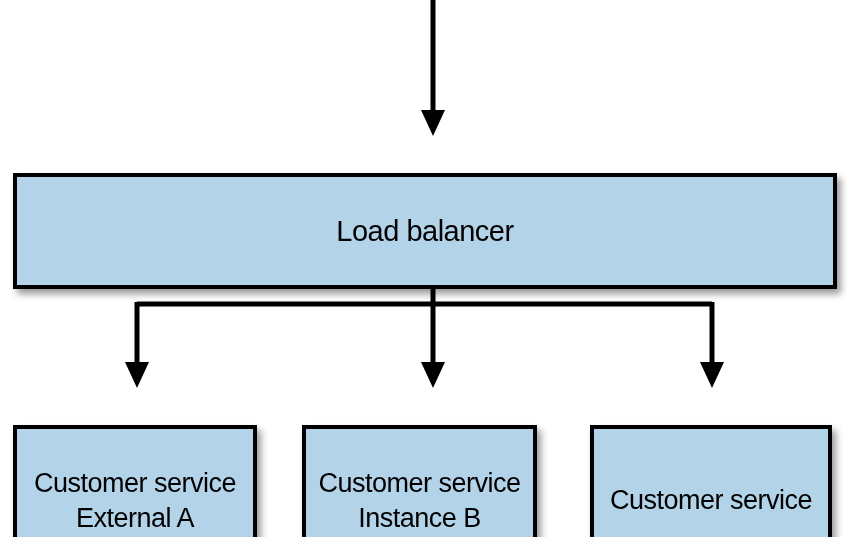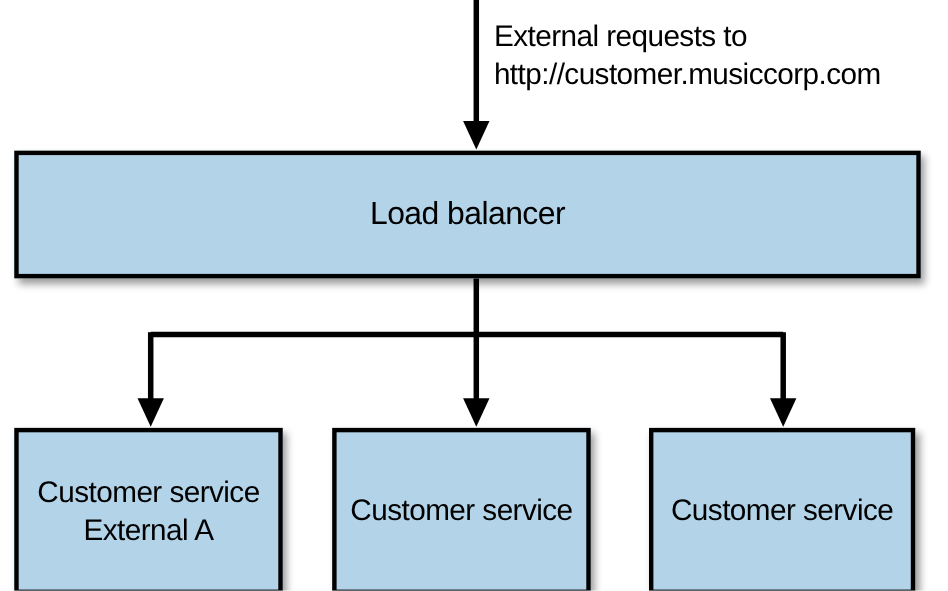--- a/index.html
+++ b/index.html
@@ -23,20 +23,21 @@
     box-sizing: border-box;
     background: #b2d3e8;
     border: 4px solid #000000;
     box-shadow: 4px 5px 7px rgba(0, 0, 0, 0.40);
     display: flex;
     flex-direction: column;
     align-items: center;
     justify-content: center;
     text-align: center;
     letter-spacing: -0.5px;
+    margin-top: 36px;
   }
   .load-balancer {
     left: 13px; top: 137px;
     width: 824px; height: 116px;
     font-size: 29px;
   }
   .instance {
     top: 389px;
     height: 151px;
     font-size: 27px;
@@ -69,35 +70,32 @@
     <line x1="137" y1="304" x2="712" y2="304" stroke="#000000" stroke-width="5"></line>
 
     <line x1="137" y1="302" x2="137" y2="364" stroke="#000000" stroke-width="5"></line>
     <line x1="712" y1="302" x2="712" y2="364" stroke="#000000" stroke-width="5"></line>
 
     <polygon points="125,362 149,362 137,388" fill="#000000"></polygon>
     <polygon points="421,362 445,362 433,388" fill="#000000"></polygon>
     <polygon points="700,362 724,362 712,388" fill="#000000"></polygon>
   </svg>
 
-  <div class="ext-label">
-    <div>External requests to</div>
-    <div>http://customer.musiccorp.com</div>
-  </div>
 
   <div class="node load-balancer">
     <div>Load balancer</div>
   </div>
 
   <div class="node instance instance-a">
     <div>Customer service</div>
     <div>External A</div>
   </div>
 
   <div class="node instance instance-b">
     <div>Customer service</div>
+    <div>Instance B</div>
   </div>
 
   <div class="node instance instance-c">
     <div>Customer service</div>
   </div>
 
 </div>
 
 </body></html>

